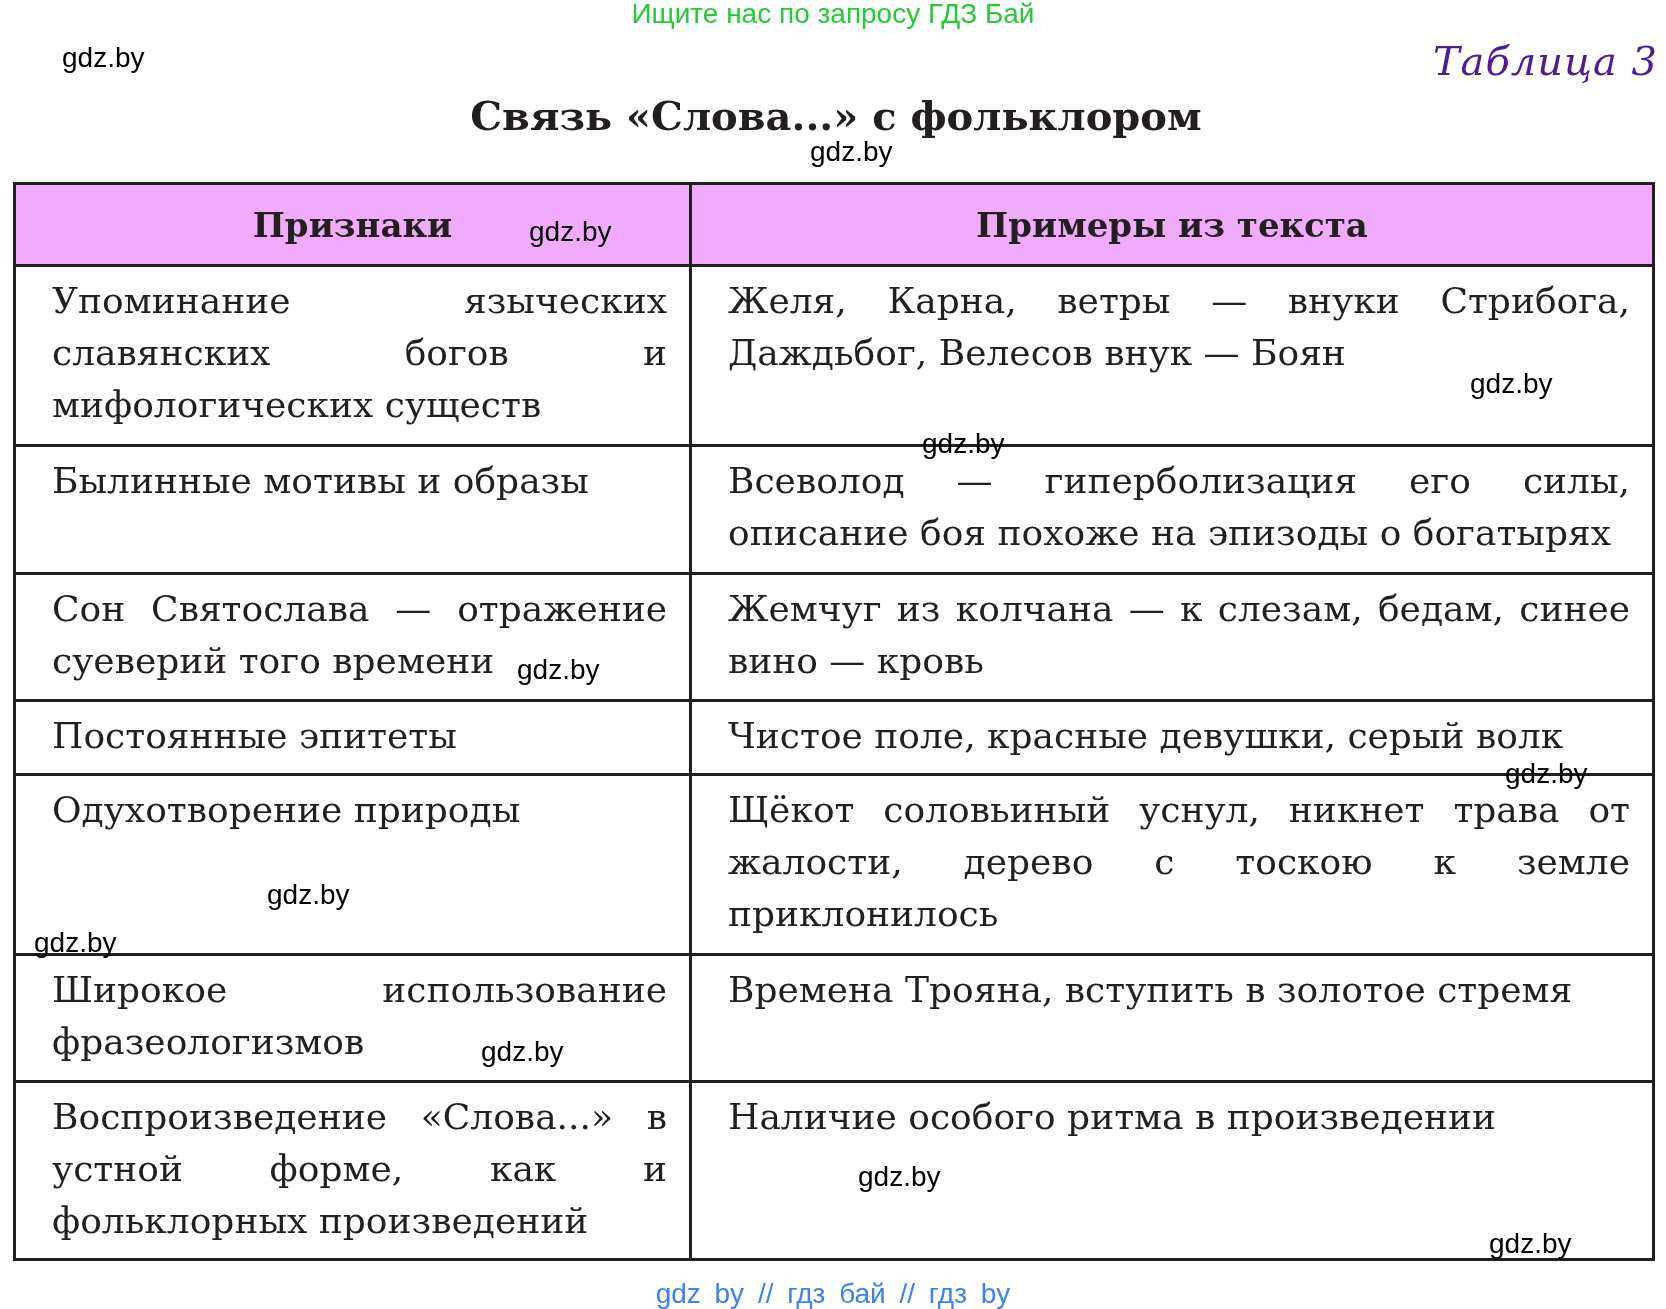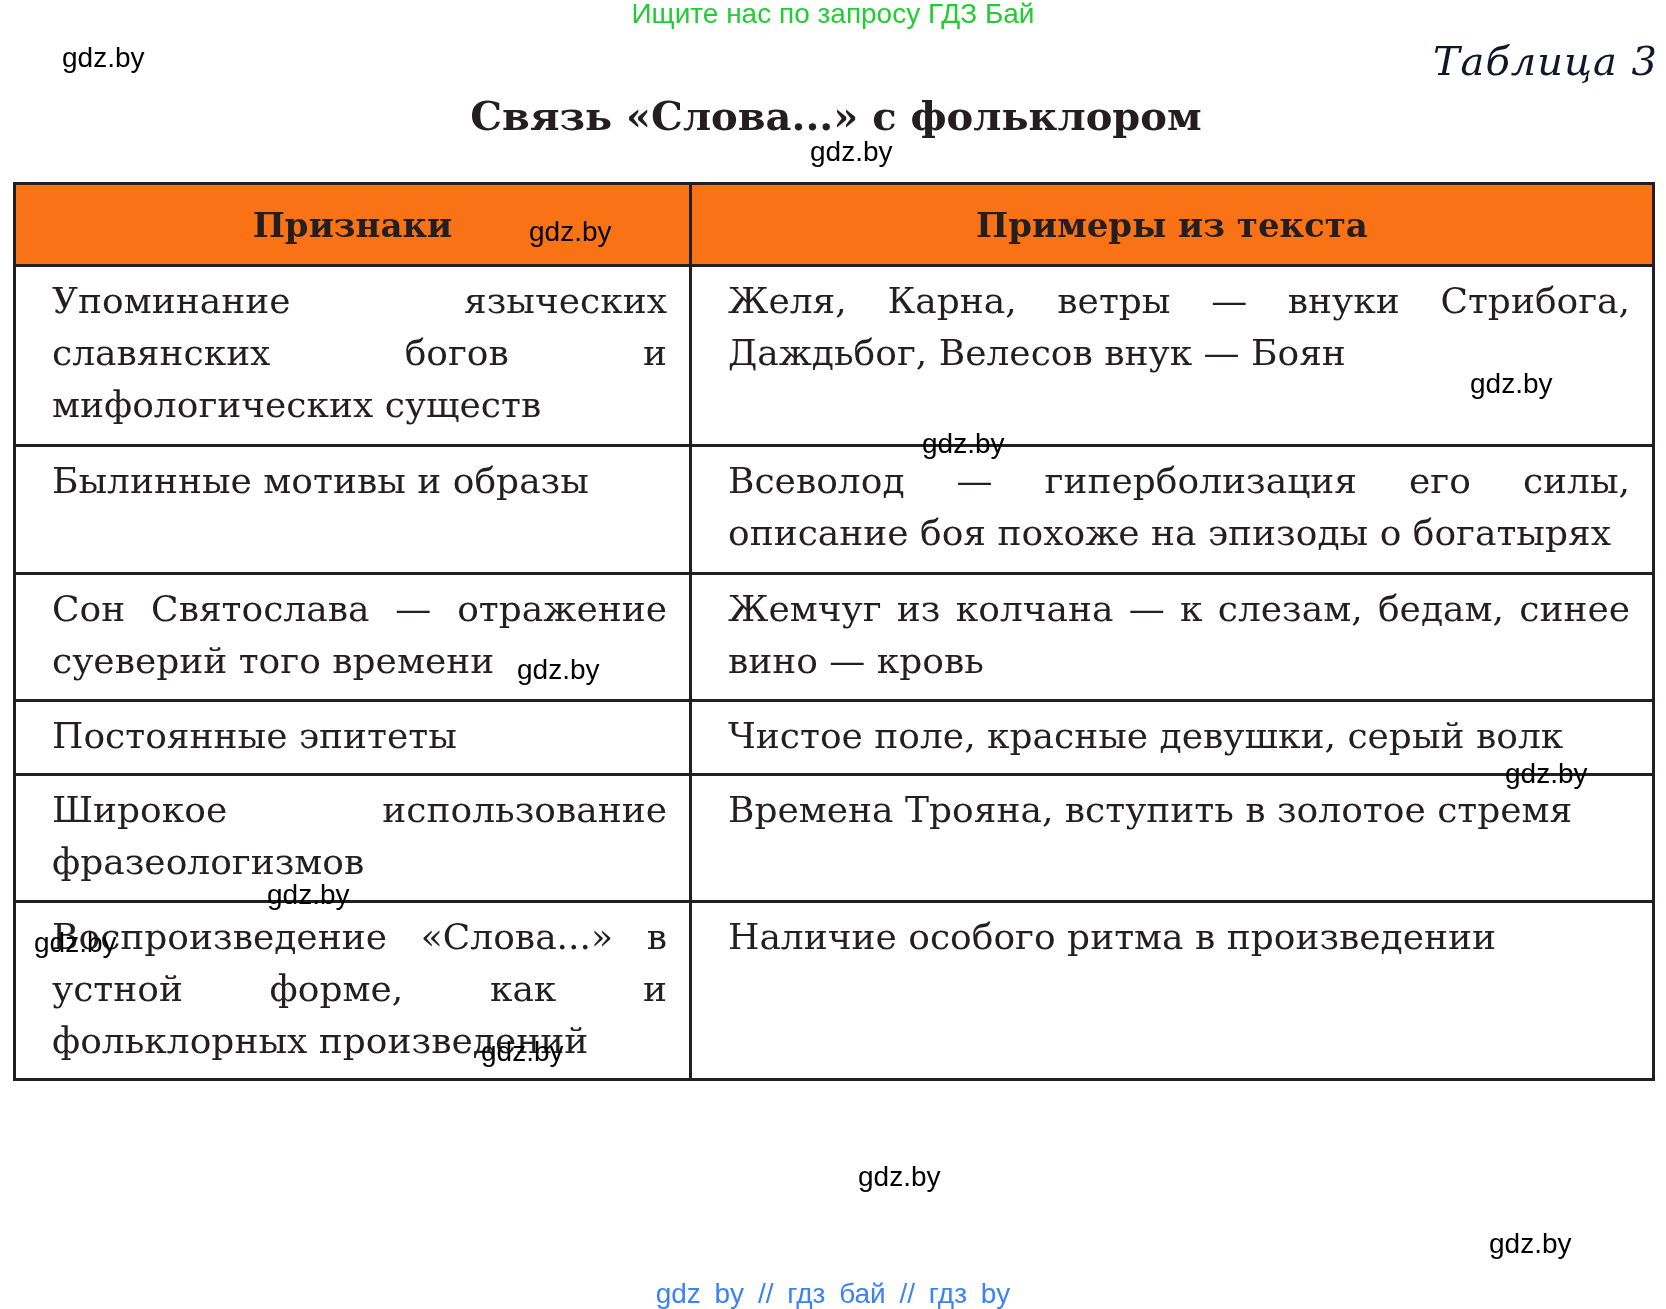--- a/index.html
+++ b/index.html
@@ -1,23 +1,23 @@
 <!DOCTYPE html>
 <html><head>
 <meta charset="utf-8">
 <style>
   html, body { margin:0; padding:0; background:#ffffff; }
   body { width:1666px; height:1309px; position:relative; overflow:hidden; font-family:"DejaVu Serif", serif; color:#231f20; }
   .banner { position:absolute; top:-2px; left:0; width:1666px; text-align:center; font-family:"Liberation Sans", sans-serif; font-size:28px; color:#22cc33; }
   .wm { position:absolute; font-family:"Liberation Sans", sans-serif; font-size:28px; color:#000000; line-height:1; white-space:nowrap; }
-  .table-label { position:absolute; top:38px; right:8px; font-family:"DejaVu Serif", serif; font-style:italic; font-size:40px; color:#0f172a; letter-spacing:1px; }
+  .table-label { position:absolute; top:38px; right:8px; font-family:"DejaVu Serif", serif; font-style:italic; font-size:40px; color:#4c1d95; letter-spacing:1px; }
   .title { position:absolute; top:92px; left:0; width:1672px; text-align:center; font-family:"DejaVu Serif", serif; font-weight:bold; font-size:40px; color:#231f20; }
   .tbl { position:absolute; left:13px; top:182px; width:1639px; border-collapse:collapse; table-layout:fixed; }
   .tbl td, .tbl th { border:3px solid #231f20; vertical-align:top; padding:8px 22px 0 36px; font-size:36px; line-height:52px; font-weight:normal; text-align:left; }
-  .tbl th { background:#f97316; font-weight:bold; text-align:center; font-size:34px; vertical-align:middle; padding:0 20px; height:79px; }
+  .tbl th { background:#f0abfc; font-weight:bold; text-align:center; font-size:34px; vertical-align:middle; padding:0 20px; height:79px; }
   .tbl td.just { text-align:justify; text-align-last:left; }
   .tbl col.c1 { width:676px; }
   .tbl col.c2 { width:963px; }
   .footer { position:absolute; top:1278px; left:0; width:1666px; text-align:center; font-family:"Liberation Sans", sans-serif; font-size:28px; color:#3b82f6; word-spacing:6px; }
 </style>
 </head>
 <body>
 
 <div class="banner">Ищите нас по запросу ГДЗ Бай</div>
 
@@ -46,20 +46,24 @@
       <td class="just">Всеволод — гиперболизация его силы, описание боя похоже на эпизоды о богатырях</td>
     </tr>
     <tr style="height:127px;">
       <td class="just">Сон Святослава — отражение суеверий того времени</td>
       <td class="just">Жемчуг из колчана — к слезам, бедам, синее вино — кровь</td>
     </tr>
     <tr style="height:74px;">
       <td class="just">Постоянные эпитеты</td>
       <td class="just">Чистое поле, красные девушки, серый волк</td>
     </tr>
+    <tr style="height:180px;">
+      <td class="just">Одухотворение природы</td>
+      <td class="just">Щёкот соловьиный уснул, никнет трава от жалости, дерево с тоскою к земле приклонилось</td>
+    </tr>
     <tr style="height:127px;">
       <td class="just">Широкое использование фразеологизмов</td>
       <td class="just">Времена Трояна, вступить в золотое стремя</td>
     </tr>
     <tr style="height:178px;">
       <td class="just">Воспроизведение «Слова...» в устной форме, как и фольклорных произведений</td>
       <td class="just">Наличие особого ритма в произведении</td>
     </tr>
   </tbody>
 </table>

